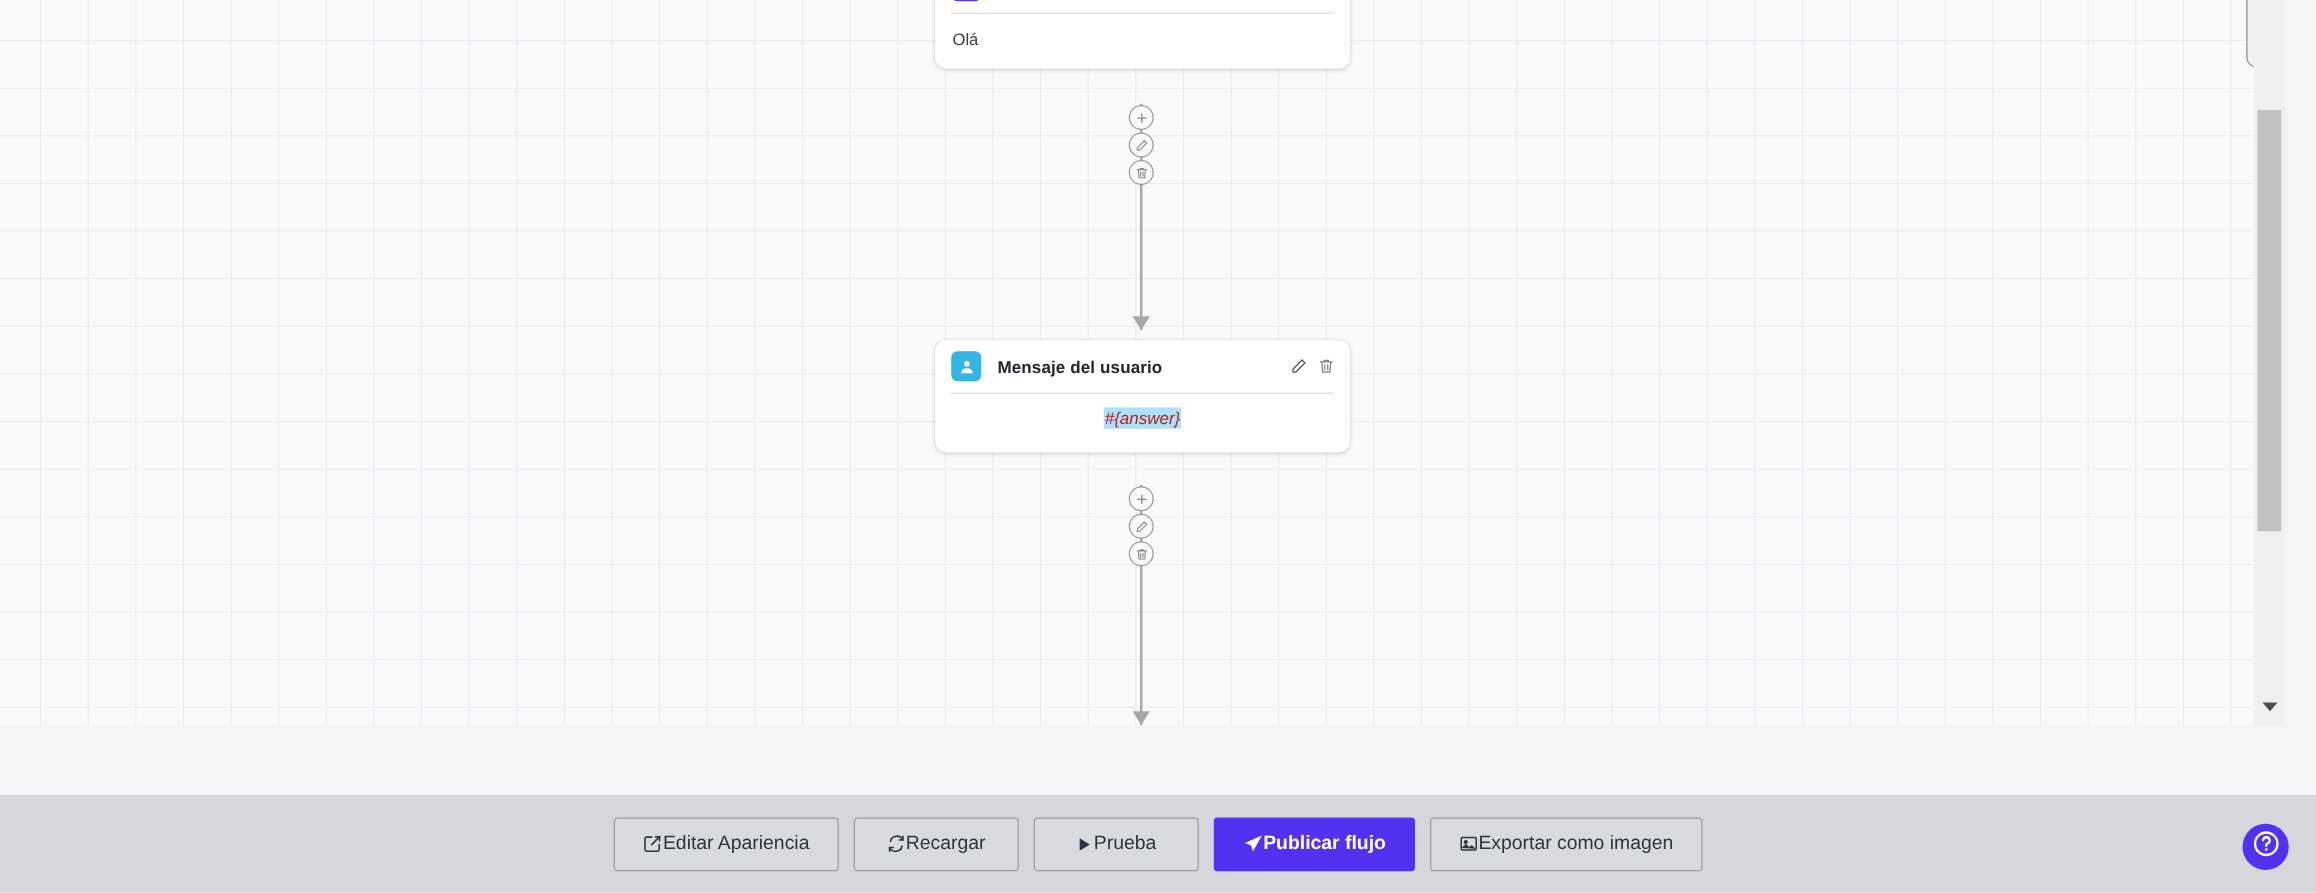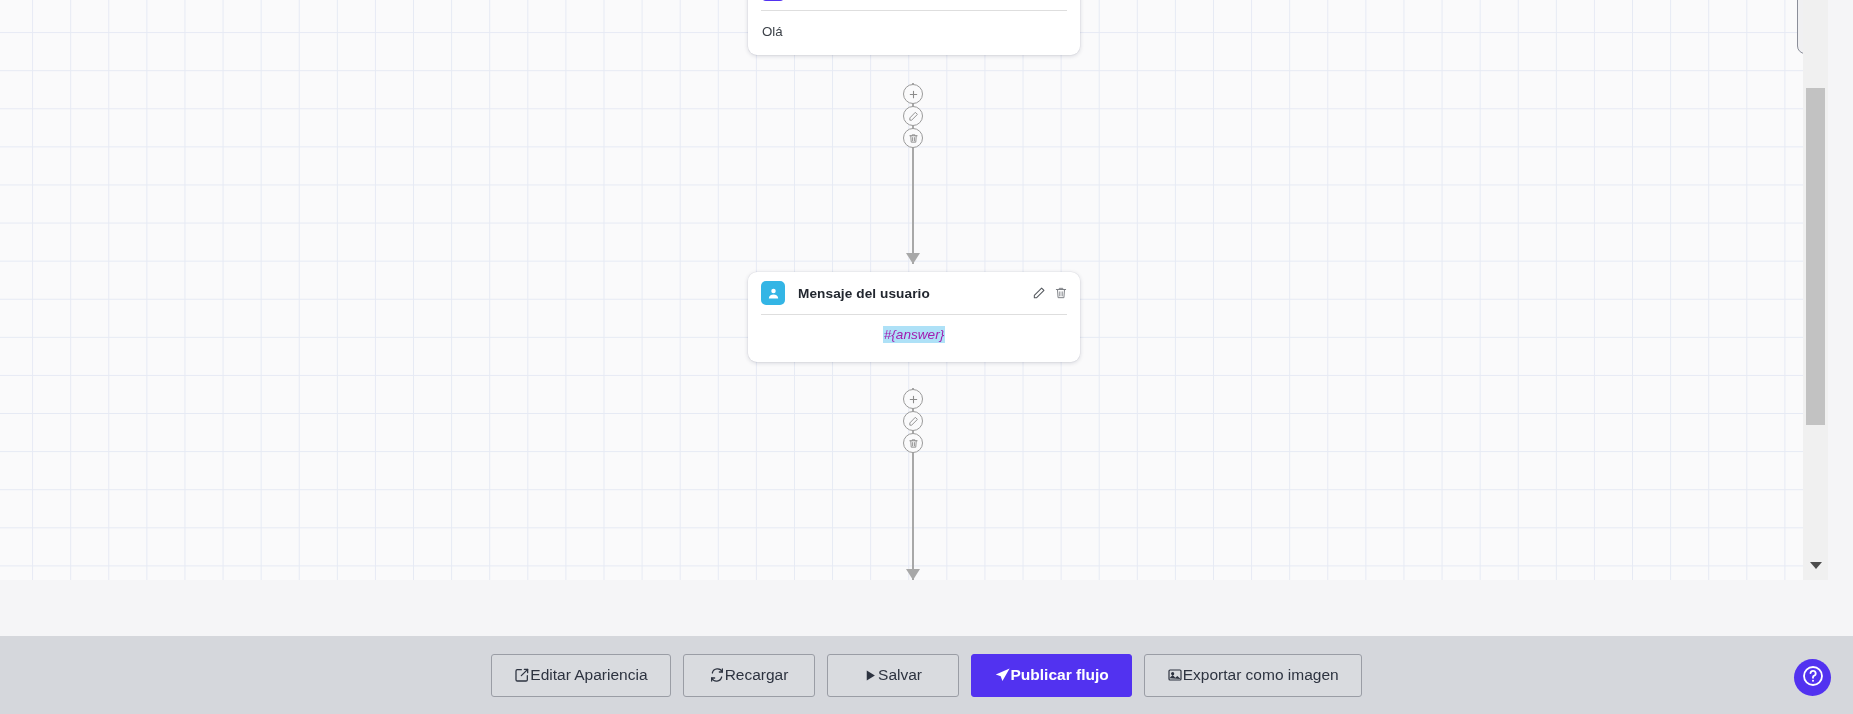--- a/index.html
+++ b/index.html
@@ -68,21 +68,21 @@
   .node-body {
     padding: 13px 14px 16px 14px;
     font-size: 13.3px;
     color: #3c4148;
     min-height: 36px;
   }
   .body-center { text-align: center; padding-top: 12px; padding-bottom: 20px; }
   .var-token {
     font-style: italic;
     font-size: 13.6px;
-    color: #a21caf;
+    color: #b91c1c;
     background: #aee1f7;
     padding: 1px 1px;
   }
 
   
   .conn-line {
     position: absolute;
     width: 2px;
     background: #a8a8a8;
   }
@@ -327,21 +327,21 @@
     <span>Recargar</span>
   </div>
 
 
   <div class="tbtn">
     <span>
       <svg width="15" height="15" viewBox="0 0 24 24" fill="#2d3340">
           <path d="M6 4l13 8-13 8z"></path>
         </svg>
     </span>
-    <span>Salvar</span>
+    <span>Prueba</span>
   </div>
 
   <div class="tbtn primary">
     <span>
       <svg width="17" height="17" viewBox="0 0 24 24" fill="#ffffff">
           <path d="M22 2L2.5 10.5l7 2.4 2.4 7L22 2z"></path>
         </svg>
     </span>
     <span>Publicar flujo</span>
   </div>

